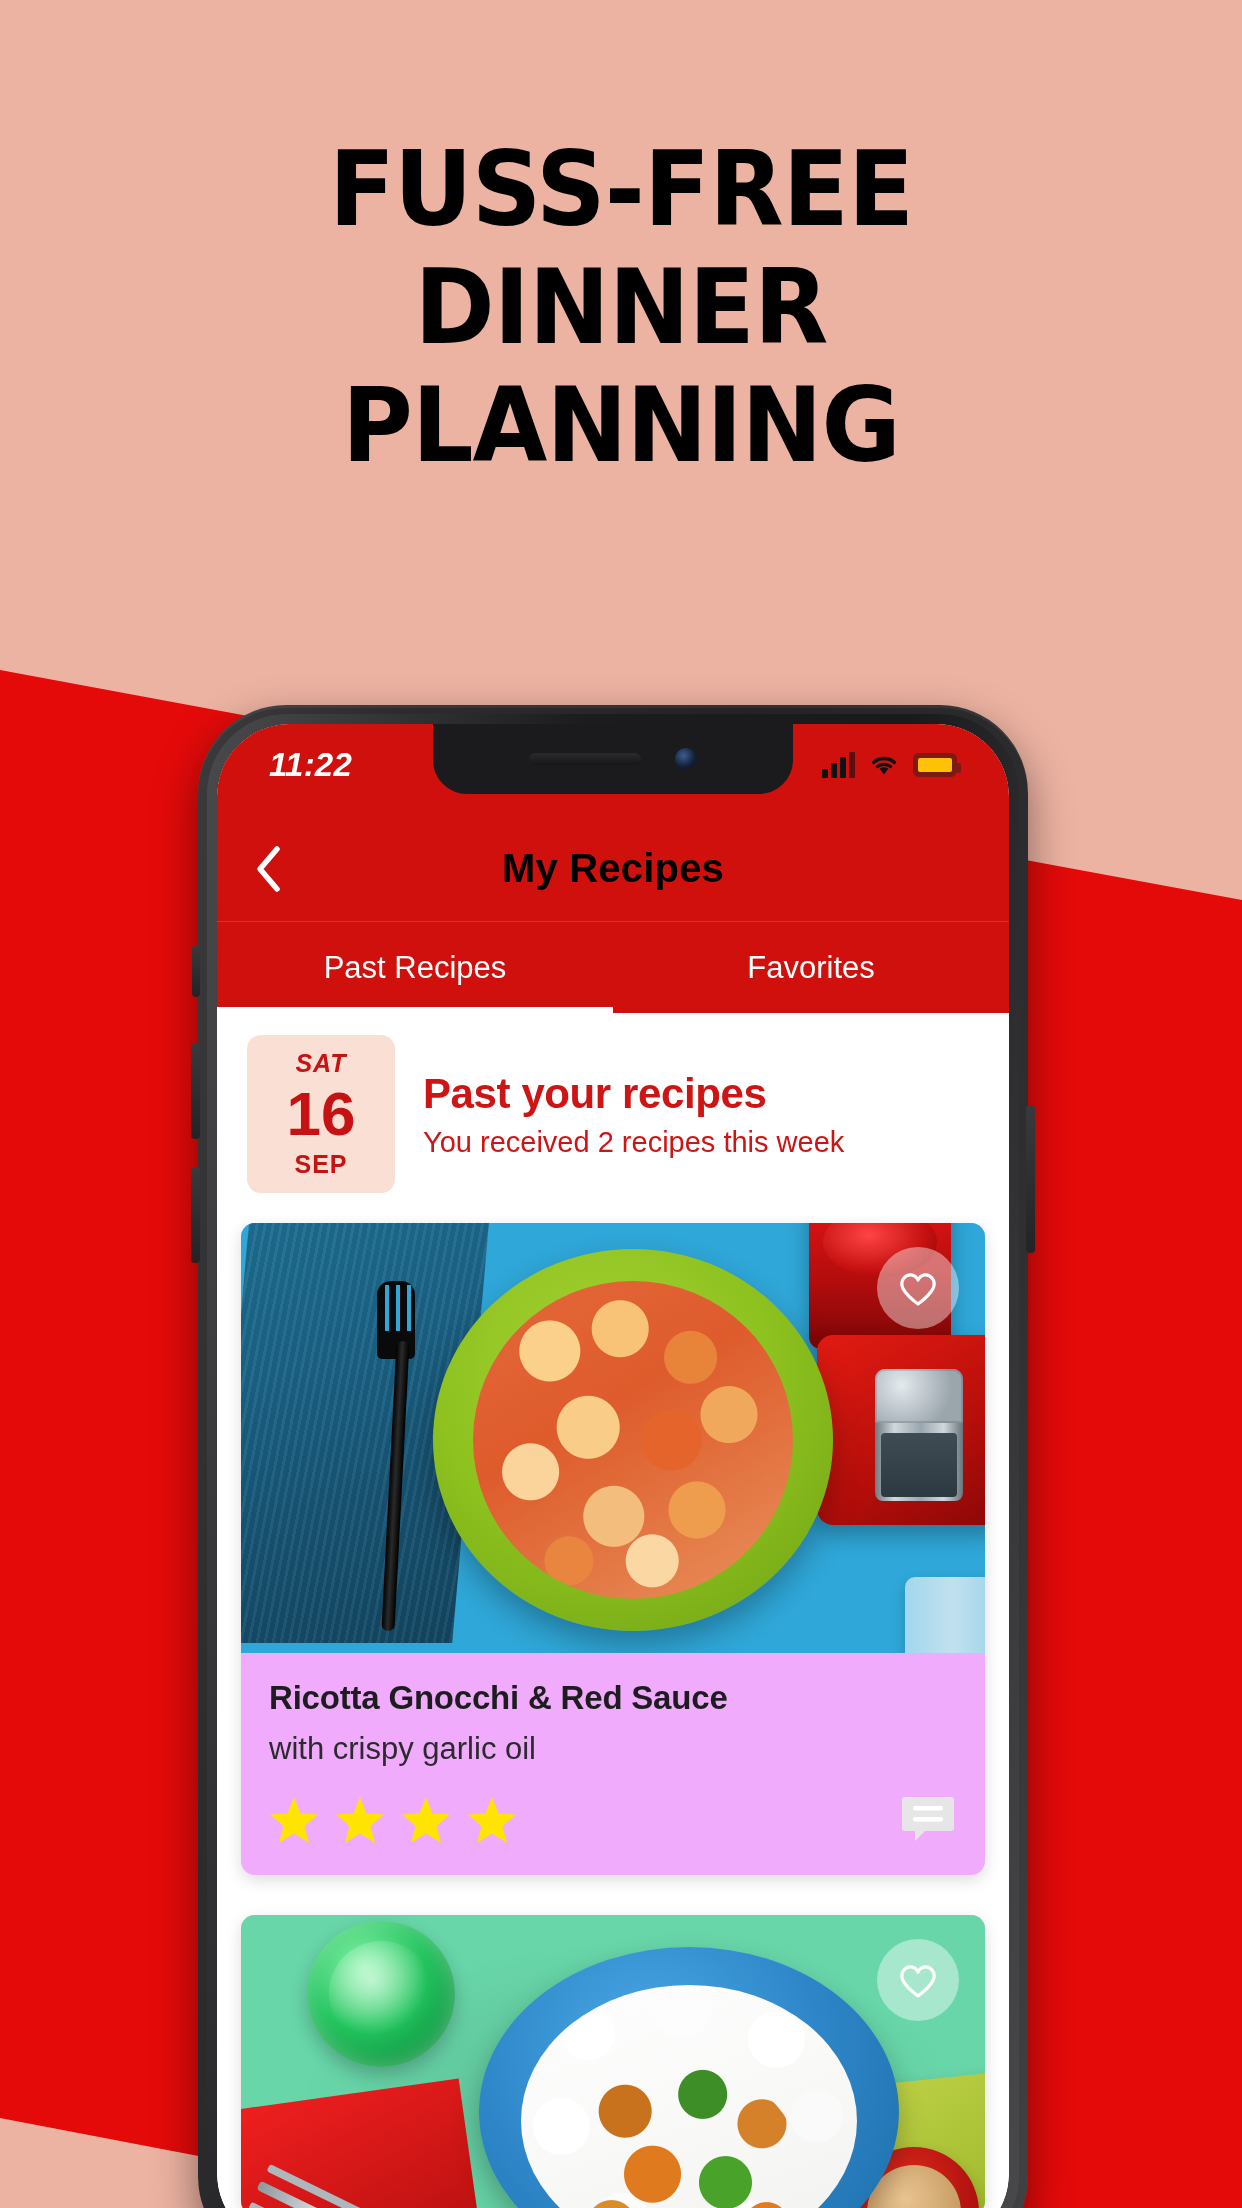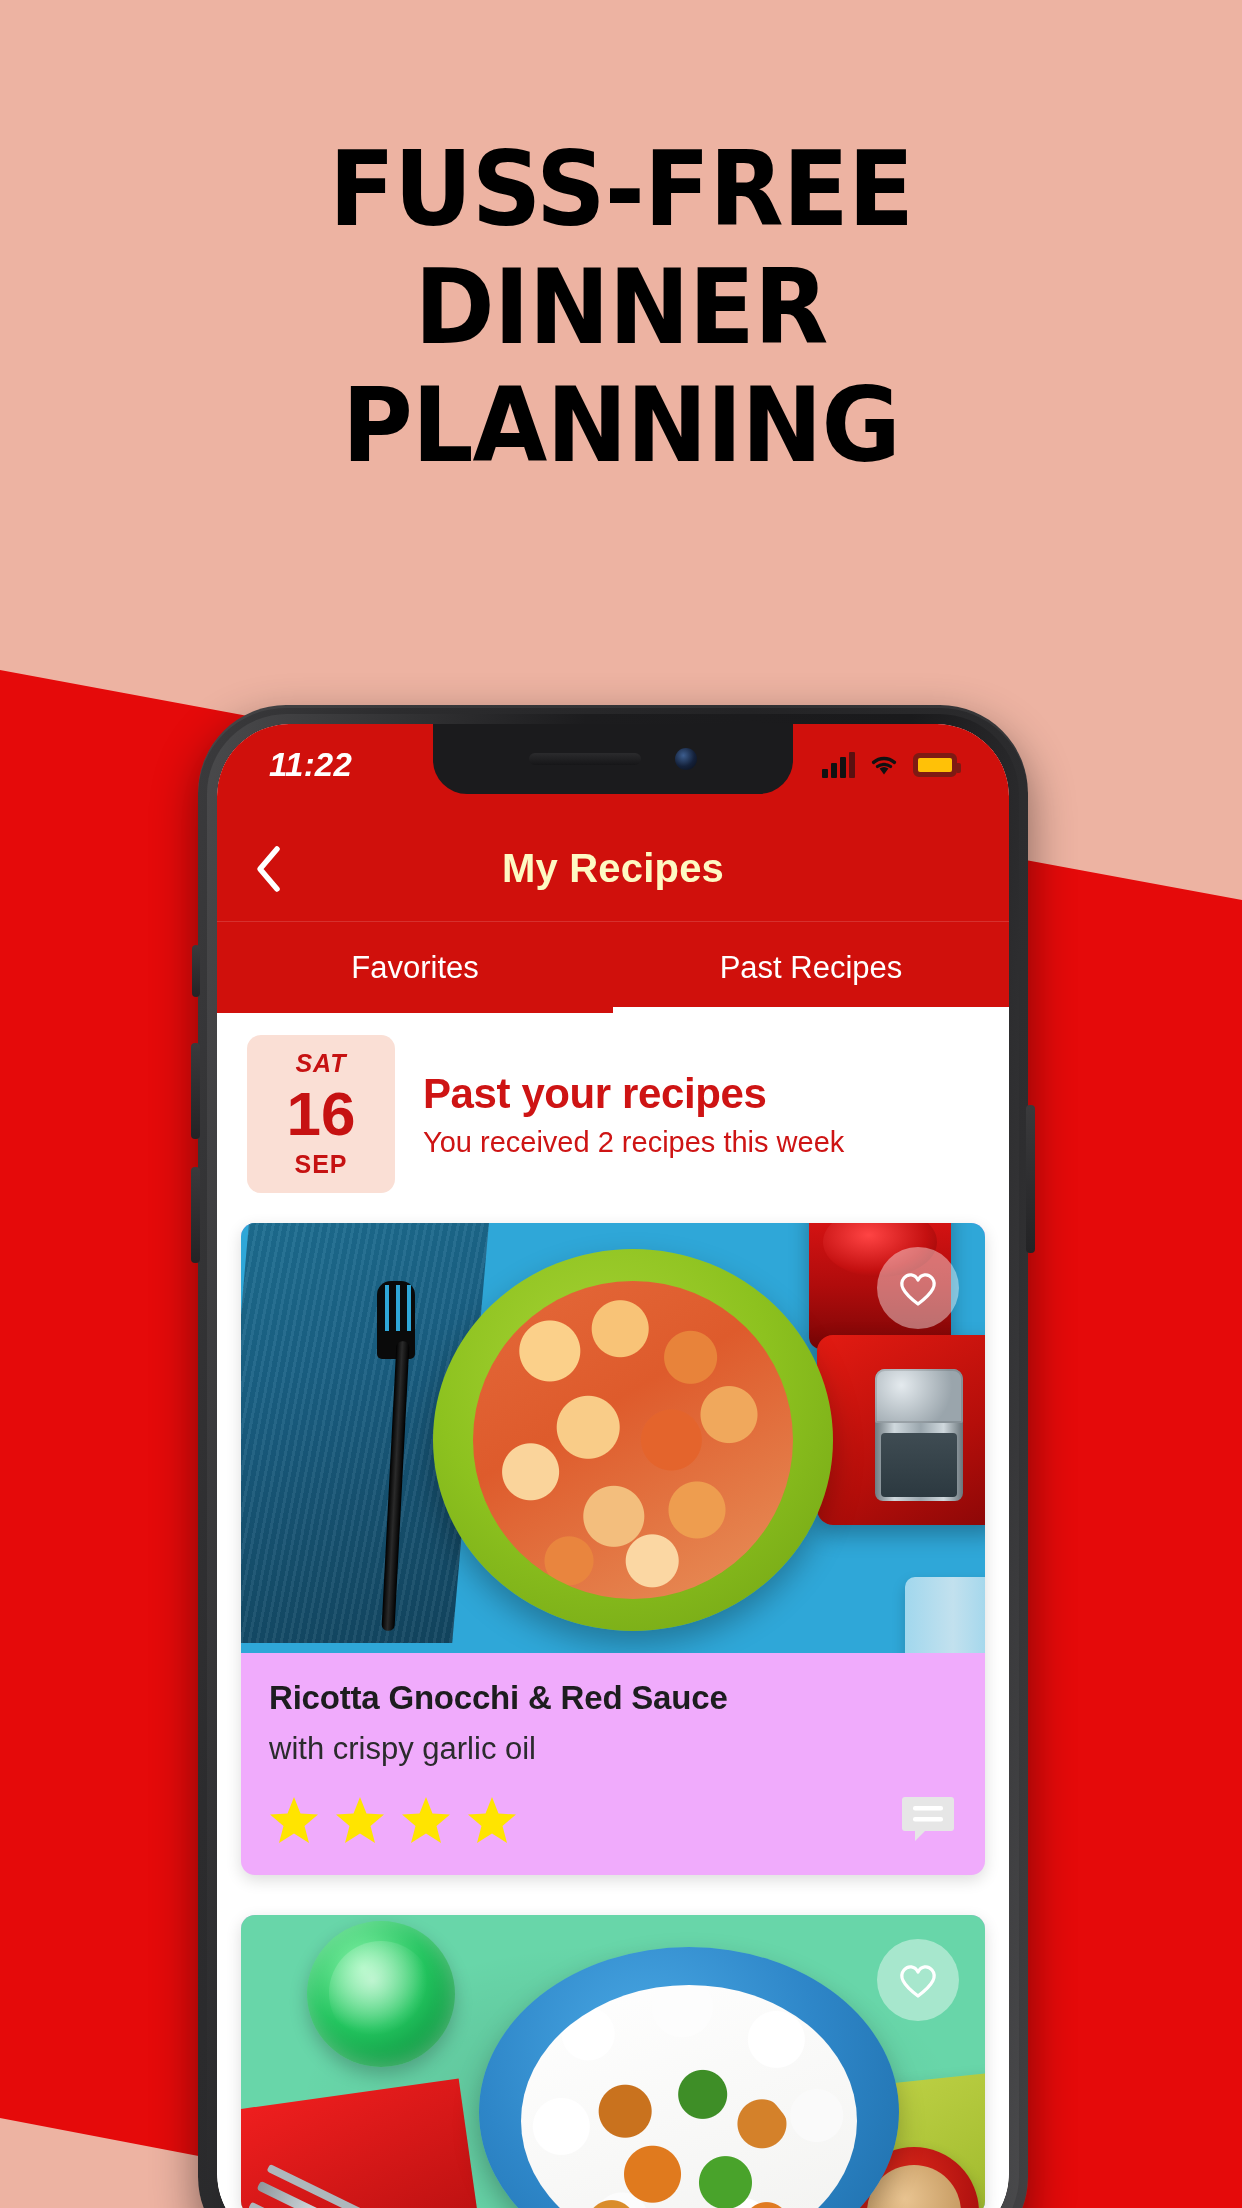--- a/index.html
+++ b/index.html
@@ -131,21 +131,21 @@
     background:#D0100C;
     display:flex; align-items:center; justify-content:center;
     z-index:2;
   }
   .back-chevron {
     position:absolute; left:22px; top:50%; transform:translateY(-50%);
     width:60px; height:60px; display:flex; align-items:center; justify-content:center;
   }
   .back-chevron svg { display:block; }
   .app-title {
-    color:#fef9c3; font-size:40px; font-weight:700; letter-spacing:0.2px;
+    color:#000000; font-size:40px; font-weight:700; letter-spacing:0.2px;
   }
 
   
   .tabs {
     position:absolute; left:0; top:197px; width:100%; height:92px;
     background:#D0100C;
     display:flex; z-index:2;
     border-top:1px solid rgba(255,255,255,0.14);
   }
   .tab {
@@ -440,25 +440,25 @@
         <span>
           <svg width="30" height="50" viewBox="0 0 30 50">
             <path d="M23 5 L6 25 L23 45" stroke="#fff" stroke-width="5.5" fill="none" stroke-linecap="round" stroke-linejoin="round"></path>
           </svg>
         </span>
       </div>
       <div class="app-title">My Recipes</div>
     </div>
 
     <div class="tabs">
+      <div class="tab active">
+        <span>Past Recipes</span>
+      </div>
       <div class="tab">
         <span>Favorites</span>
-      </div>
-      <div class="tab active">
-        <span>Past Recipes</span>
       </div>
     </div>
 
     <div class="content">
 
       <div class="rate-banner">
         <div class="date-badge">
           <div class="date-dow">SAT</div>
           <div class="date-day">16</div>
           <div class="date-mon">SEP</div>

